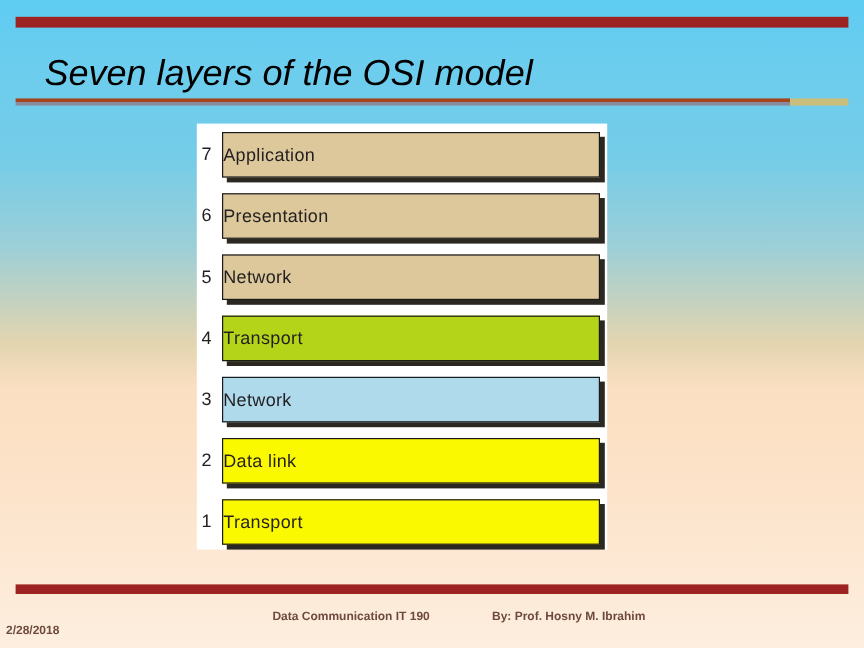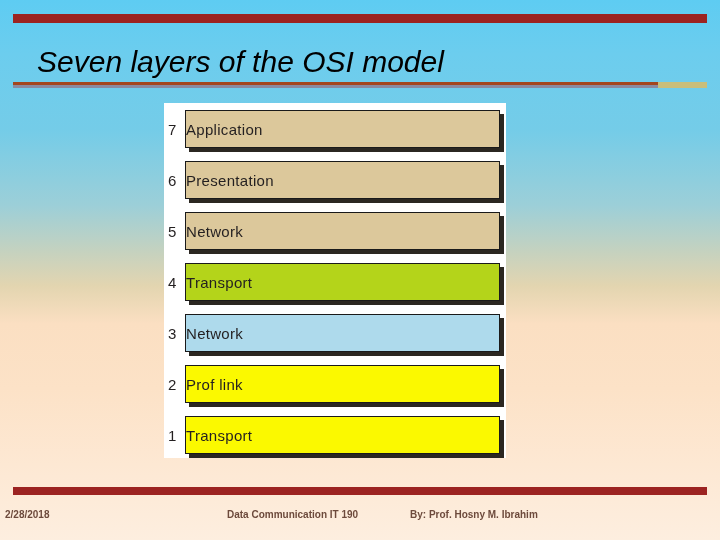--- a/index.html
+++ b/index.html
@@ -130,21 +130,21 @@
   }
 
   .footer-text {
     position: absolute;
     top: 509px;
     font-size: 10px;
     font-weight: bold;
     color: #6D4A3C;
     white-space: nowrap;
   }
-  .footer-date  { left: 5px; }
+  .footer-date  { left: 5px; margin-top: 11px; }
   .footer-center{ left: 227px; }
   .footer-right { left: 410px; }
 </style>
 </head>
 <body>
 
 <div id="slide">
 
   <div class="top-bar"></div>
 
@@ -179,21 +179,21 @@
       </div>
       <div class="layer-row" style="top: 211px;">
         <div class="layer-number">3</div>
         <div class="layer-box" style="background: rgb(174, 218, 236);">
           <span class="layer-label">Network</span>
         </div>
       </div>
       <div class="layer-row" style="top: 262px;">
         <div class="layer-number">2</div>
         <div class="layer-box" style="background: rgb(251, 249, 0);">
-          <span class="layer-label">Prof link</span>
+          <span class="layer-label">Data link</span>
         </div>
       </div>
       <div class="layer-row" style="top: 313px;">
         <div class="layer-number">1</div>
         <div class="layer-box" style="background: rgb(251, 249, 0);">
           <span class="layer-label">Transport</span>
         </div>
       </div>
     </div>
 

